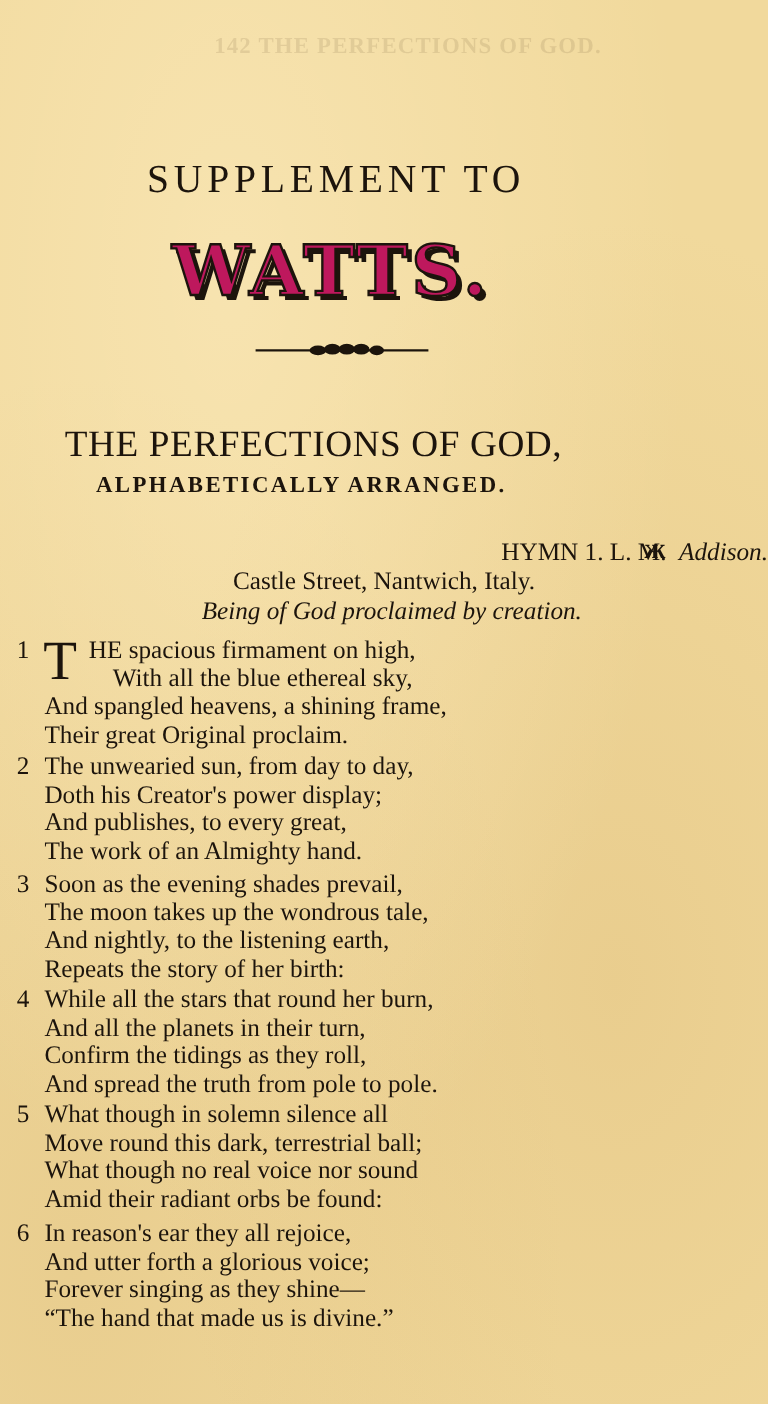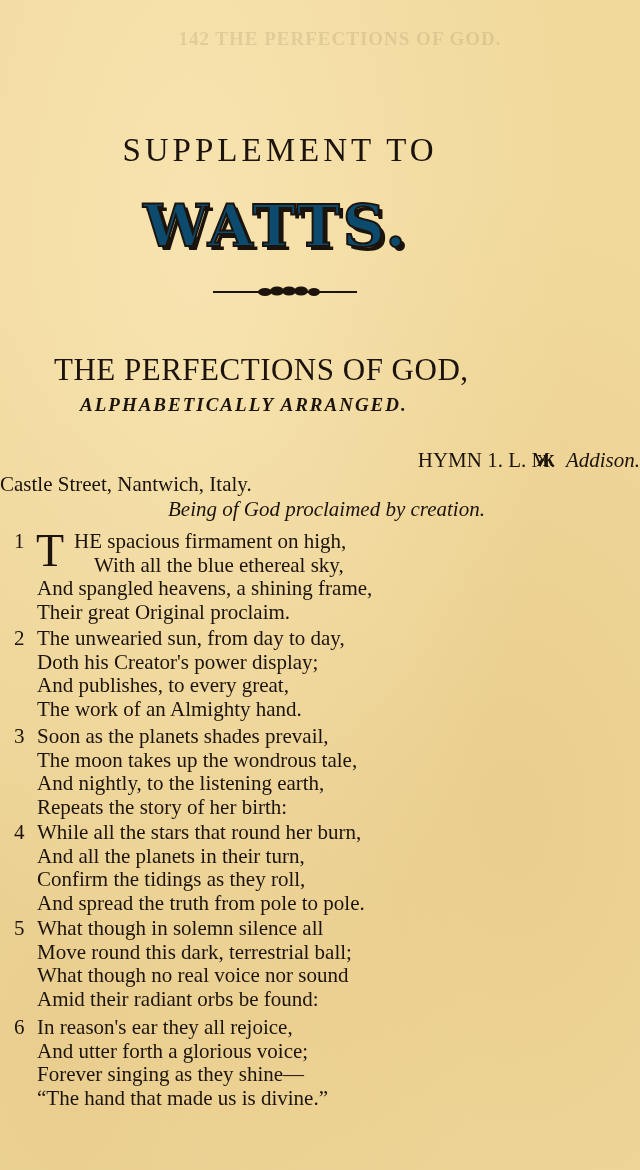--- a/index.html
+++ b/index.html
@@ -19,37 +19,37 @@
     position:absolute; left:120px; top:28px; width:440px; text-align:center;
     font-size:19px; letter-spacing:1px; color: rgba(90,70,40,0.13); font-weight:bold;
   }
   .supp {
     position:absolute; left:0; width:560px; top:132px; text-align:center;
     font-size:33px; letter-spacing:4px; font-weight:normal;
   }
   .watts {
     position:absolute; left:0; width:552px; top:192px; text-align:center;
     font-size:58px; font-weight:bold; letter-spacing:3px;
-    color:#0c4a6e;
+    color:#be185d;
     -webkit-text-stroke: 2px #1c140c;
     text-shadow: 4px 4px 0 #1c140c;
     font-family: "DejaVu Serif", serif;
   }
   .ornament { position:absolute; left:210px; top:286px; width:150px; height:12px; }
   .perf {
     position:absolute; left:54px; top:352px; font-size:31px; letter-spacing:0.5px;
   }
   .alpha {
-    position:absolute; left:80px; top:394px; font-size:19px; font-weight:bold; letter-spacing:2px;font-style:italic;
+    position:absolute; left:80px; top:394px; font-size:19px; font-weight:bold; letter-spacing:2px;
   }
   .hymn { position:absolute; left:0; width:640px; top:448px; text-align:right; font-size:21px; }
   .hymn .au { font-style:italic; }
   .hymn-inner { display:inline-block; padding-left:10px; }
   .mark { position:absolute; left:537px; top:445px; font-size:24px; font-weight:bold; }
-  .tune { position:absolute; left:0; width:640px; top:472px; font-size:21px; }
+  .tune { position:absolute; left:0; width:640px; top:472px; text-align:center; font-size:21px; }
   .subject { position:absolute; left:0; width:640px; top:497px; text-align:center; font-size:21px; font-style:italic; padding-left:13px; box-sizing:border-box; }
   .stanza { position:absolute; left:14px; font-size:21px; line-height:23.5px; }
   .stanza .line { white-space:nowrap; height:23.5px; position:relative; }
   .num { position:absolute; left:0; width:20px; text-align:left; }
   .txt { position:absolute; left:23px; }
   .txt.ind { left:103px; }
   .dropcap {
     position:absolute; left:22px; top:-2px; font-size:46px; line-height:46px; font-weight:normal;
   }
   .txt.after-cap { left:60px; }
@@ -115,21 +115,21 @@
         <span class="txt">And publishes, to every great,</span>
       </div>
     <div class="line">
         <span class="txt">The work of an Almighty hand.</span>
       </div>
   </div>
 
   <div class="stanza" style="top:725px;">
     <div class="line">
         <span class="num">3</span>
-        <span class="txt">Soon as the planets shades prevail,</span>
+        <span class="txt">Soon as the evening shades prevail,</span>
       </div>
     <div class="line">
         <span class="txt">The moon takes up the wondrous tale,</span>
       </div>
     <div class="line">
         <span class="txt">And nightly, to the listening earth,</span>
       </div>
     <div class="line">
         <span class="txt">Repeats the story of her birth:</span>
       </div>

